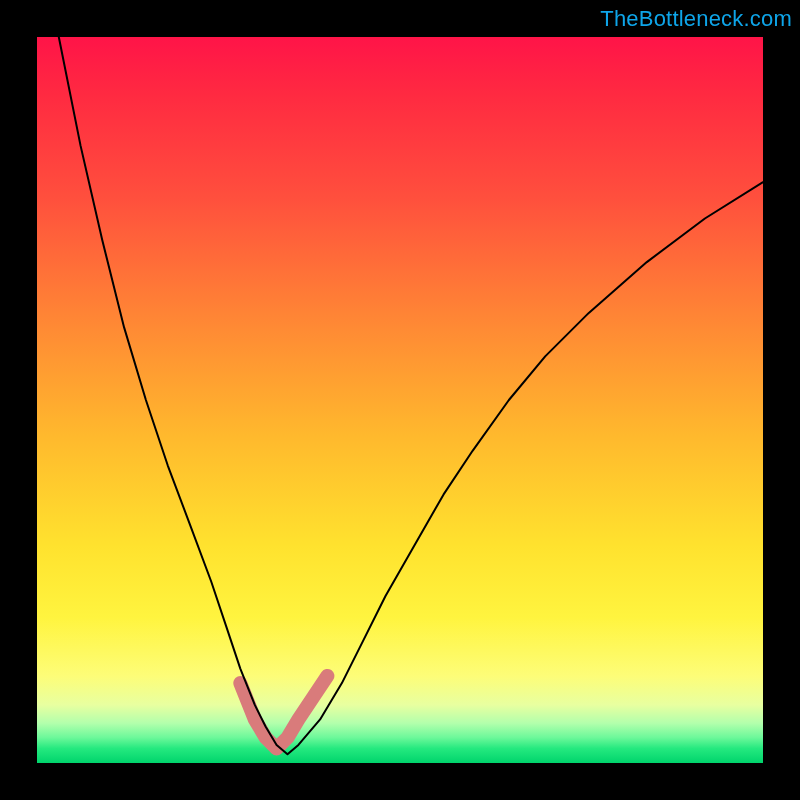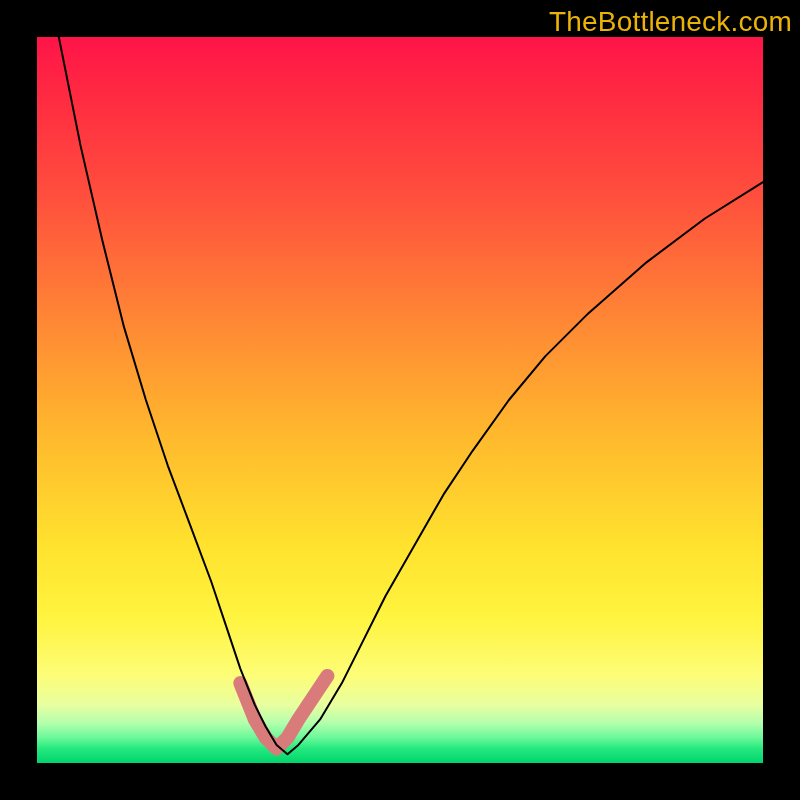--- a/index.html
+++ b/index.html
@@ -38,22 +38,22 @@
       #b3ffac 94.5%,
       #6cf89a 96.5%,
       #25e97f 98%,
       #00d46c 100%
     );
   }
   .watermark {
     position: absolute;
     top: 6px;
     right: 8px;
-    color: #eab308;
-    font-size: 28px;
+    color: #0ea5e9;
+    font-size: 22px;
     font-weight: 400;
     letter-spacing: 0.2px;
     pointer-events: none;
   }
   svg.curve {
     position: absolute;
     left: 0; top: 0;
     width: 726px; height: 726px;
     overflow: visible;
   }

